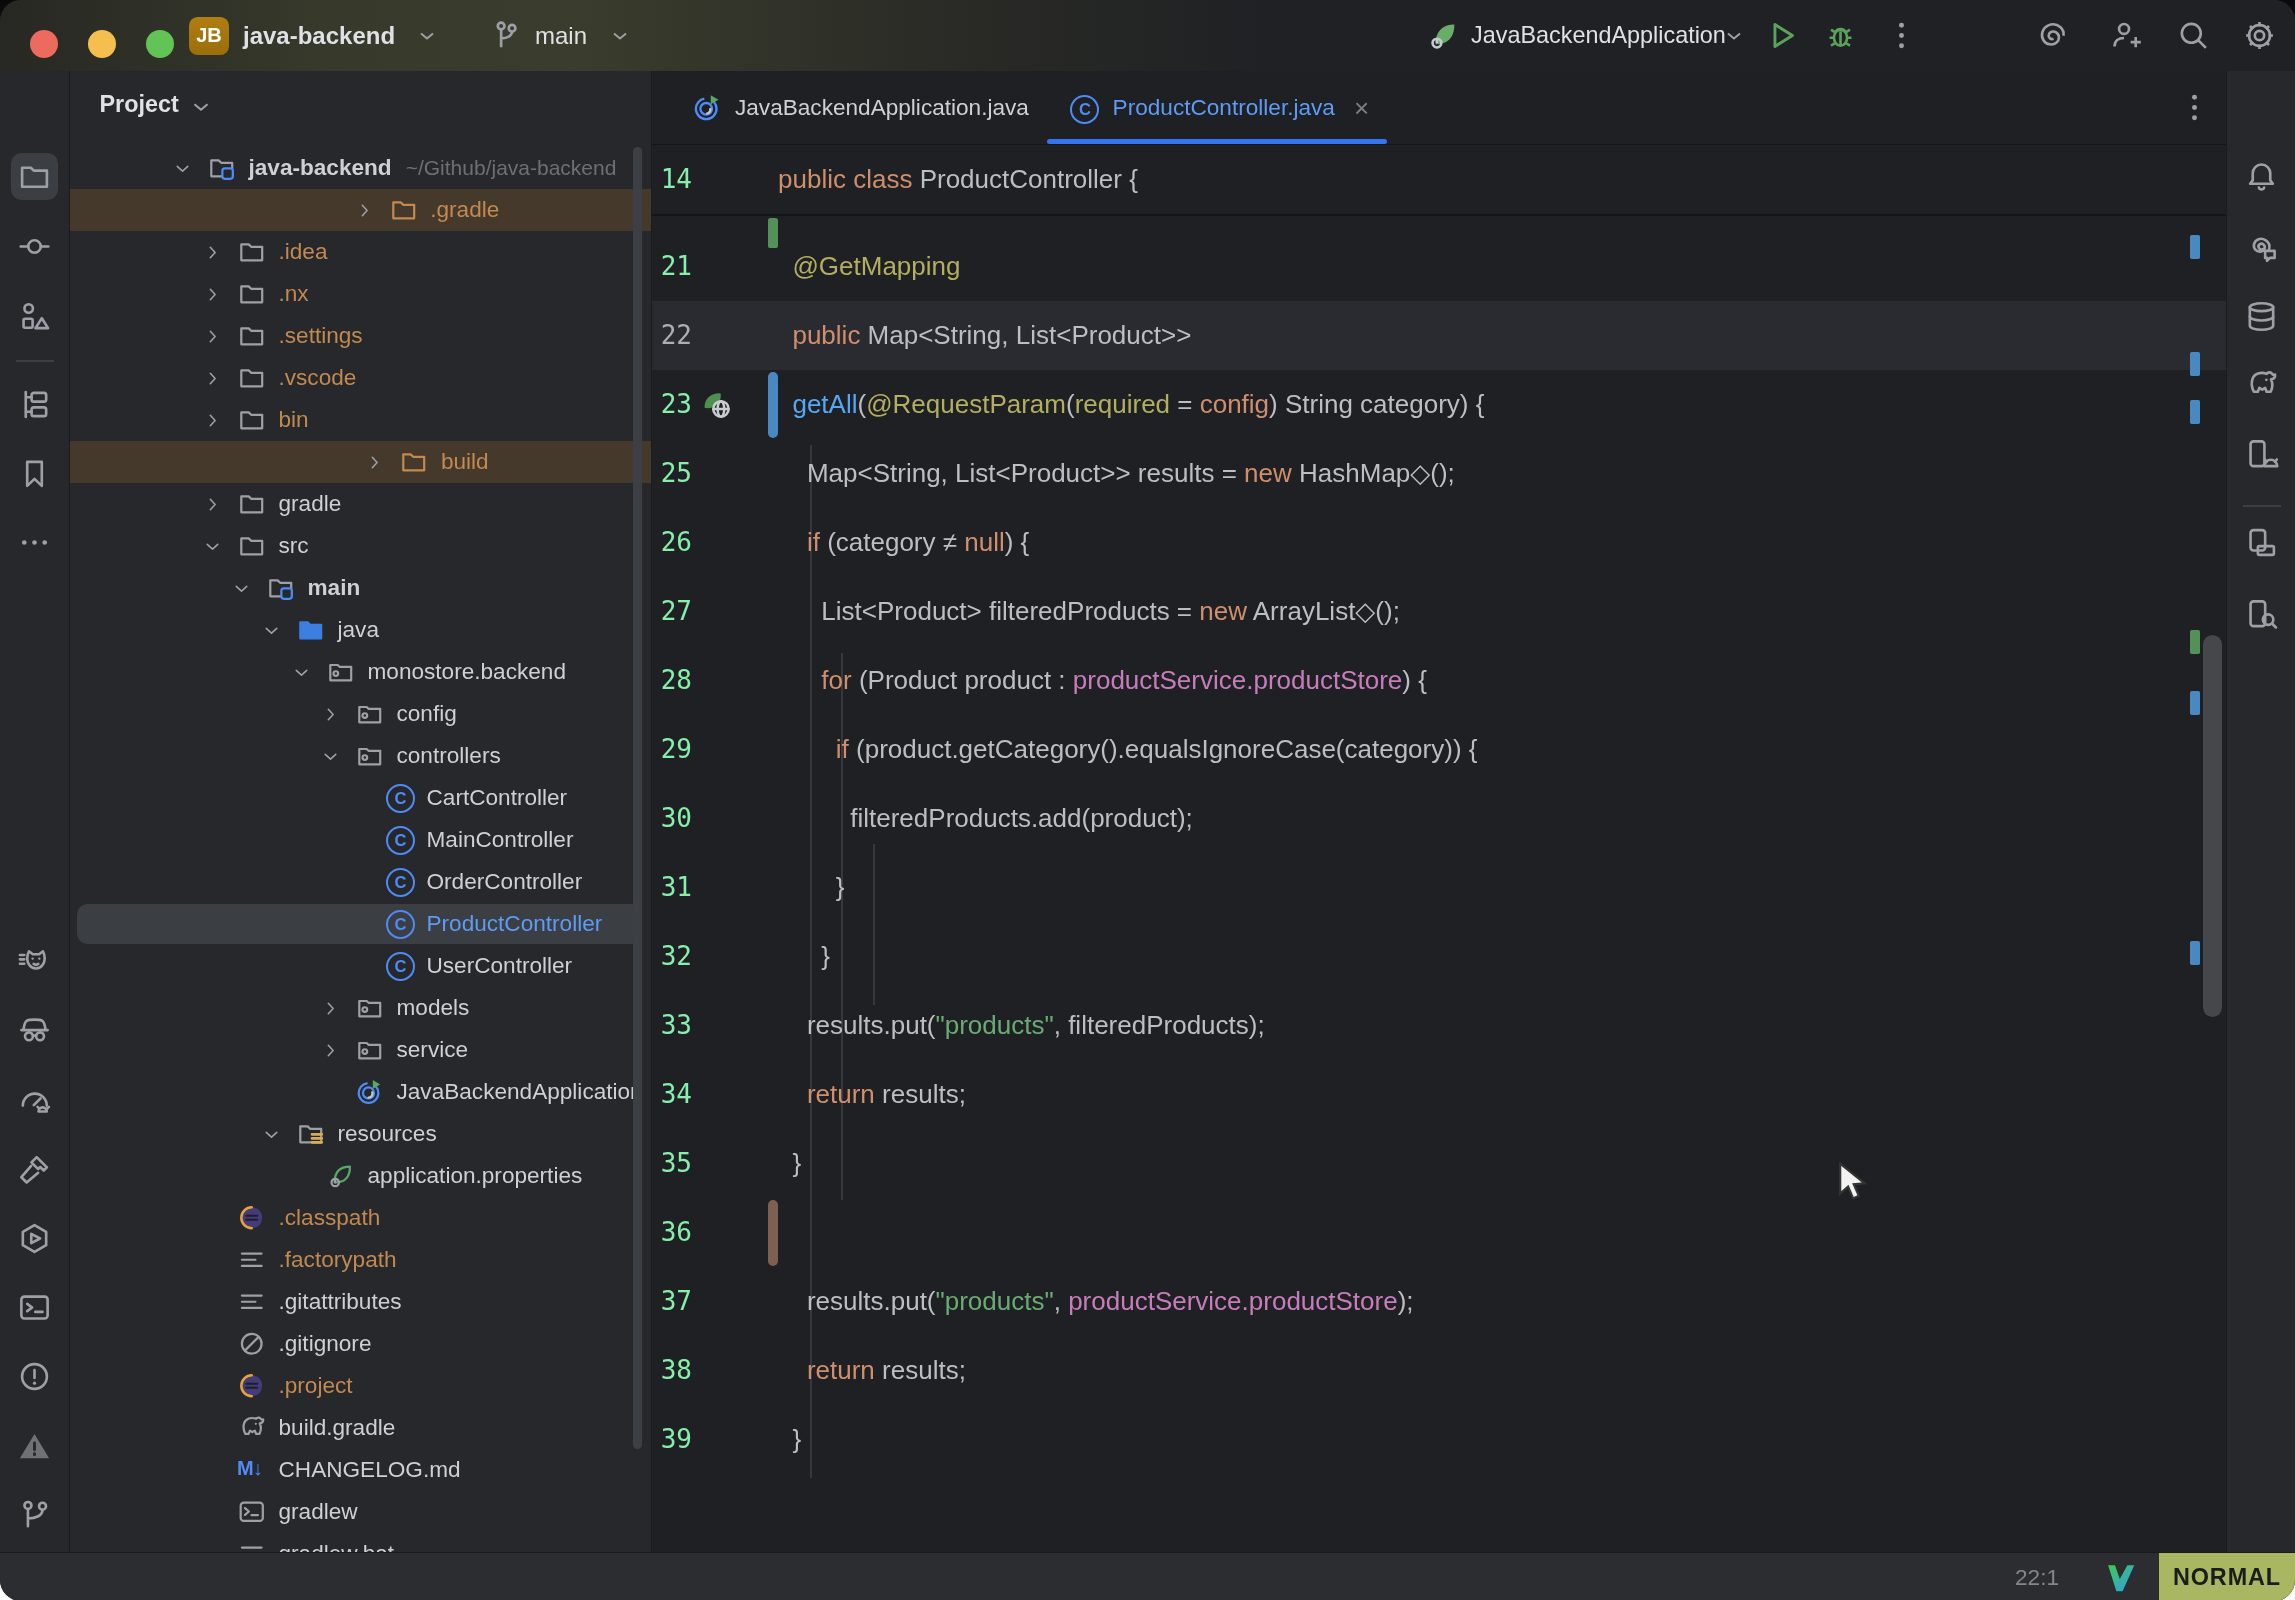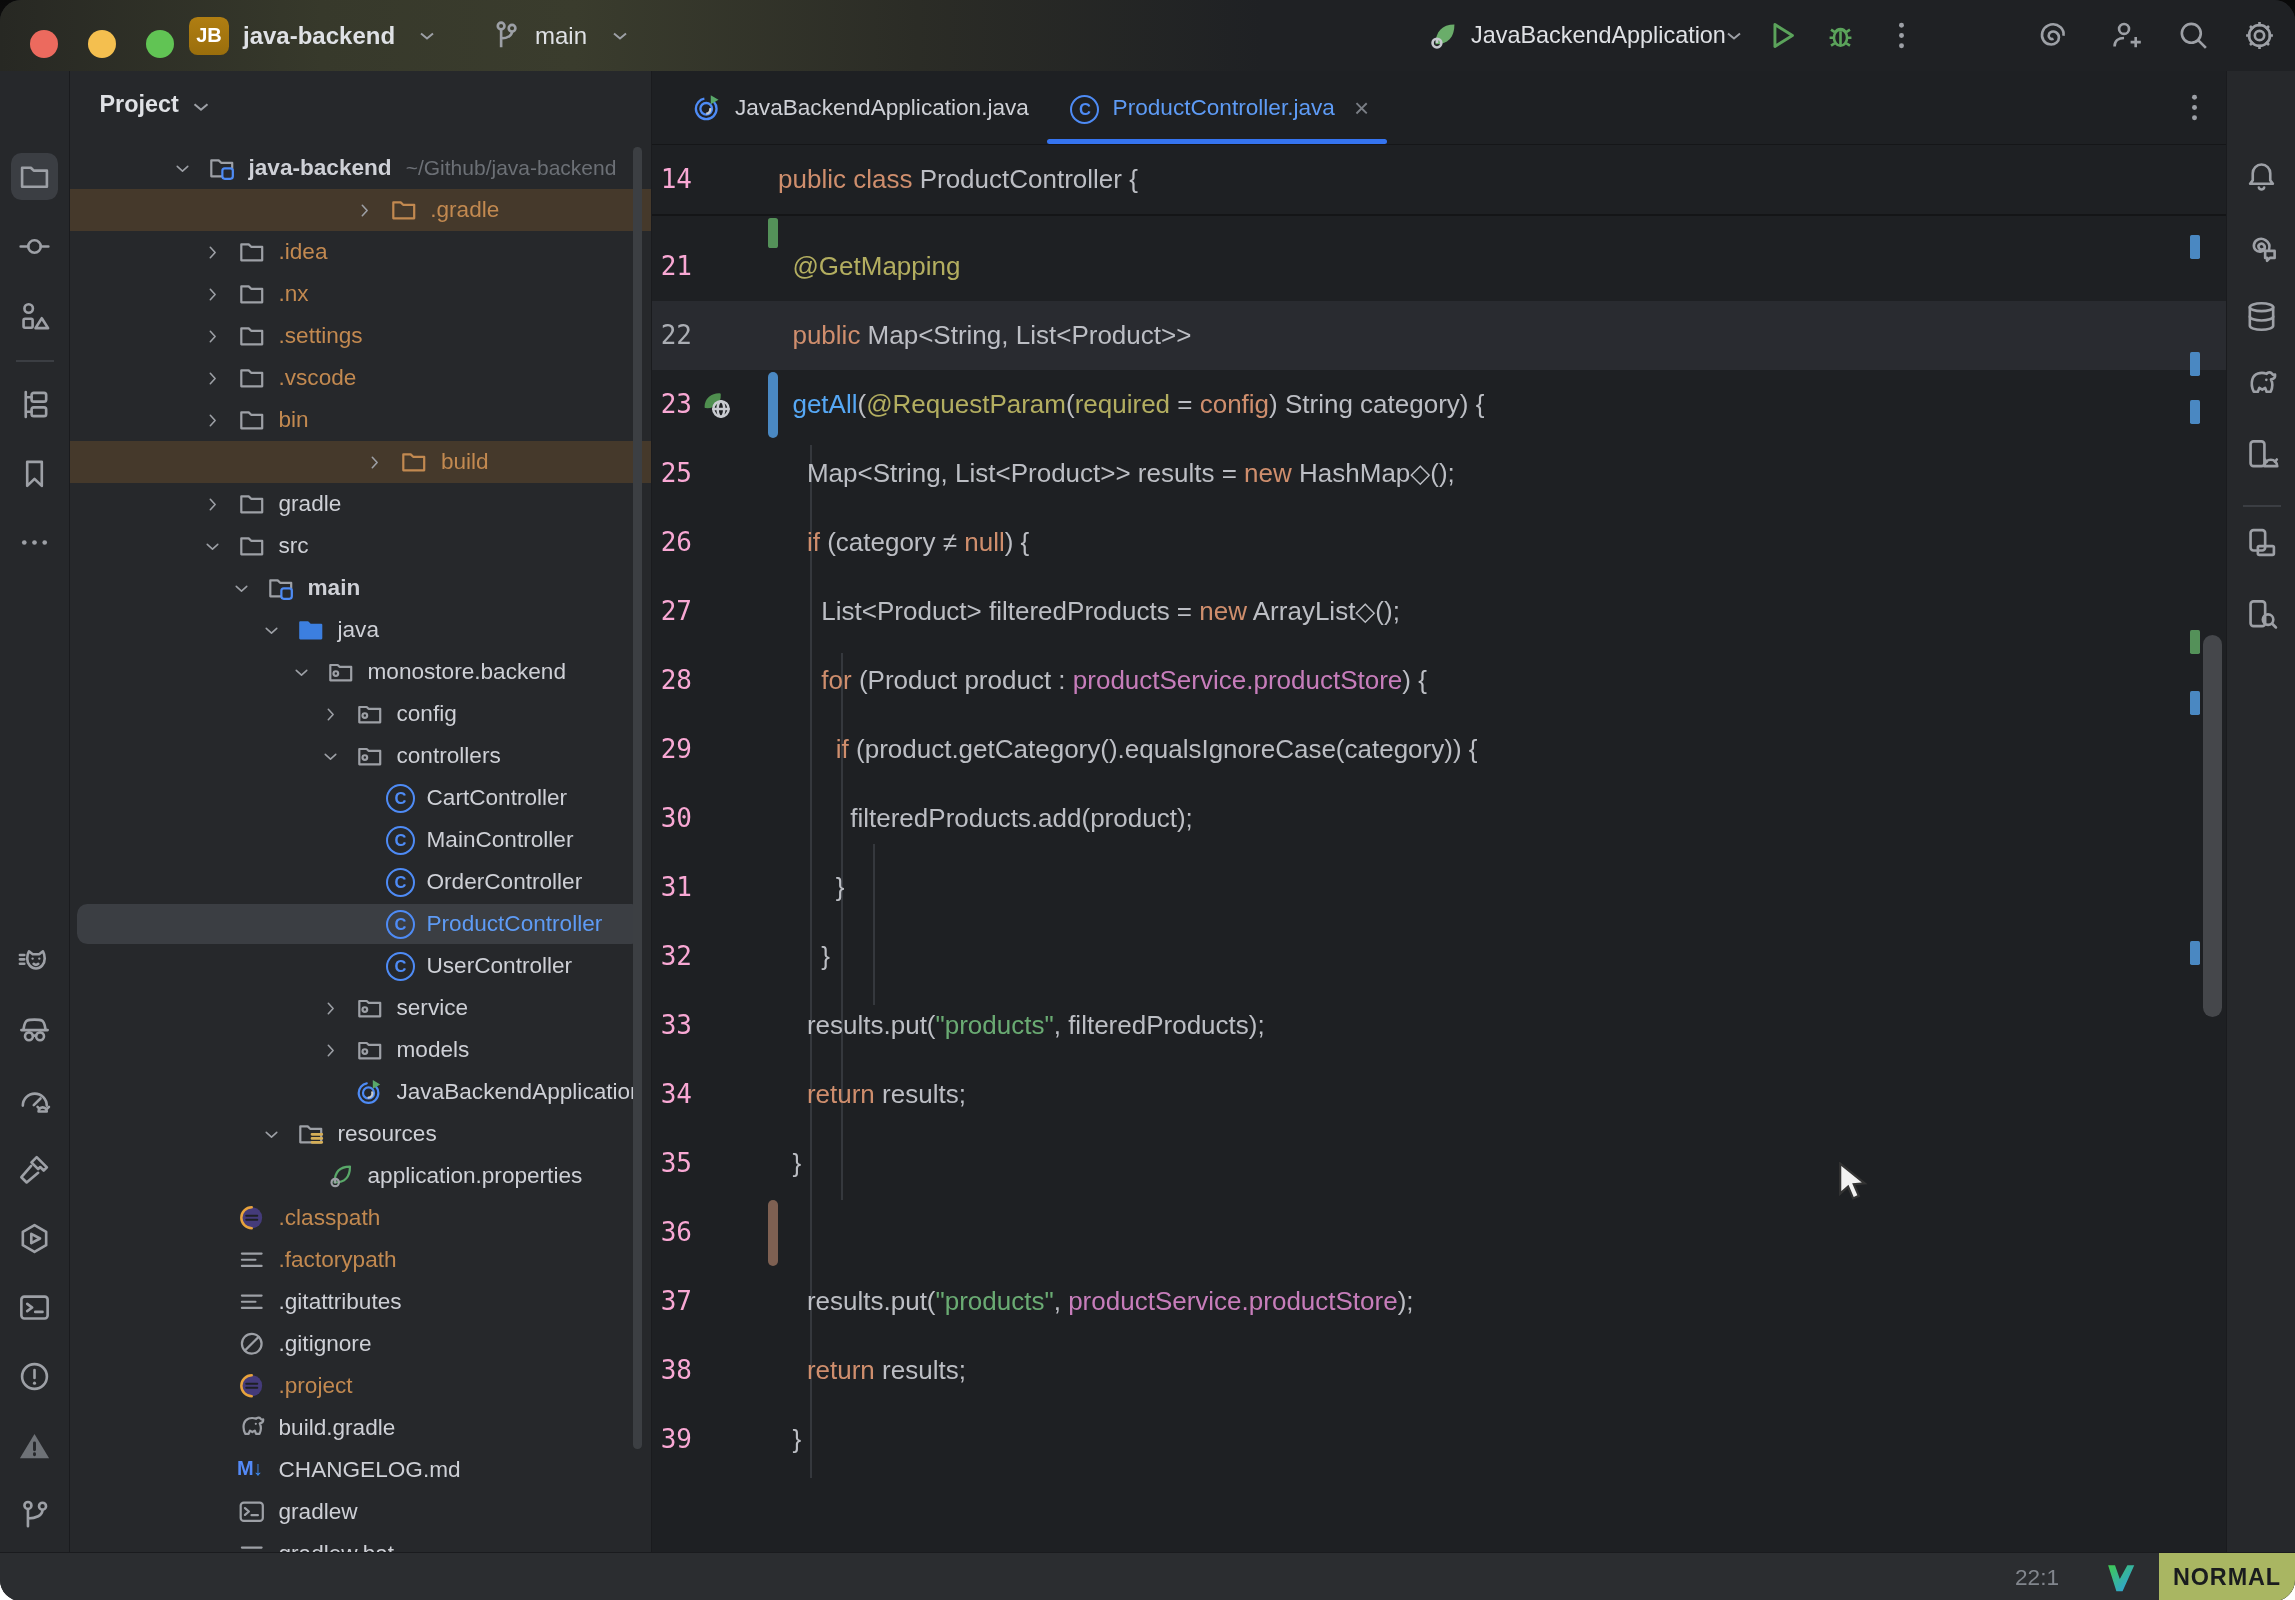--- a/index.html
+++ b/index.html
@@ -69,21 +69,21 @@
   .tab .tico svg{width:100%;height:100%;}
   .tab-active{color:#5E9BF5;}
   .tab-underline{position:absolute;left:395px;top:68px;width:340px;height:5.2px;border-radius:2.6px;background:#3574F0;}
   .tab-close{margin-left:19px;color:#7A7E85;font-size:26px;line-height:26px;}
   #tab-more{position:absolute;left:1525px;top:19px;width:35px;height:35px;color:#9DA0A6;}
   
   #viewport{position:absolute;left:0;top:74px;width:100%;height:1407px;overflow:hidden;}
   .crow{position:relative;height:69px;}
   .crow.cur{background:#292B30;}
   .ln{position:absolute;left:0;top:0;width:40px;height:69px;line-height:69px;text-align:right;
-      color:#f9a8d4;font-size:26px;font-family:"DejaVu Sans Mono","Liberation Mono",monospace;}
+      color:#86efac;font-size:26px;font-family:"DejaVu Sans Mono","Liberation Mono",monospace;}
   .crow.cur .ln{color:#ABAEB4;}
   .ct{margin:0;padding-left:126px;height:69px;line-height:69px;white-space:pre;
       font-size:26px;font-family:Liberation Sans, sans-serif;color:#BCBEC4;}
   .c-k{color:#CF8E6D}.c-p{color:#BCBEC4}.c-a{color:#B3AE60}.c-m{color:#56A8F5}.c-s{color:#6AAB73}.c-f{color:#C77DBB}
   .vcs{position:absolute;left:116px;width:10.4px;border-radius:5.2px;}
   .vcs-added{top:-14px;height:29.5px;background:#549159;border-radius:2.6px;}
   .vcs-modified{top:1.7px;height:66px;background:#4A88C2;}
   .vcs-modified2{top:1.7px;height:66px;background:#7E6052;}
   .gut-ico{position:absolute;left:49px;top:19px;width:33px;height:33px;}
   #sticky{position:absolute;left:0;top:0;width:100%;height:69px;background:#1E2023;border-bottom:2.6px solid #141517;z-index:5;}
@@ -484,32 +484,32 @@
         </div>
         <div class="trow">
           <span style="width:250px;flex:none"></span>
           <span class="chev"><svg viewBox="0 0 24 24" fill="none" stroke="currentColor" stroke-width="1.8" stroke-linecap="round" stroke-linejoin="round">
               <path d="M9.5 6l5.5 6-5.5 6"></path>
             </svg></span>
           <span class="tree-ico"><svg viewBox="0 0 24 24" fill="none" stroke="currentColor" stroke-width="1.8" stroke-linecap="round" stroke-linejoin="round">
               <path d="M3.5 6.5h6l1.5 1.5h9.5V19h-17z"></path>
               <circle cx="8" cy="13.5" r="1.9"></circle>
             </svg></span>
-          <span class="tlabel  ">service</span>
+          <span class="tlabel  ">models</span>
         </div>
         <div class="trow">
           <span style="width:250px;flex:none"></span>
           <span class="chev"><svg viewBox="0 0 24 24" fill="none" stroke="currentColor" stroke-width="1.8" stroke-linecap="round" stroke-linejoin="round">
               <path d="M9.5 6l5.5 6-5.5 6"></path>
             </svg></span>
           <span class="tree-ico"><svg viewBox="0 0 24 24" fill="none" stroke="currentColor" stroke-width="1.8" stroke-linecap="round" stroke-linejoin="round">
               <path d="M3.5 6.5h6l1.5 1.5h9.5V19h-17z"></path>
               <circle cx="8" cy="13.5" r="1.9"></circle>
             </svg></span>
-          <span class="tlabel  ">models</span>
+          <span class="tlabel  ">service</span>
         </div>
         <div class="trow">
           <span style="width:250px;flex:none"></span>
           <span class="chev"></span>
           <span class="tree-ico"><svg viewBox="0 0 24 24" fill="none" stroke="currentColor" stroke-width="1.8" stroke-linecap="round" stroke-linejoin="round">
               <circle cx="11" cy="13" r="8" stroke="#4E8BF5" stroke-dasharray="36 8"></circle>
               <circle cx="11" cy="13" r="4.5" stroke="#4E8BF5"></circle>
               <path d="M14.5 2.5l6 3.5-6 3.5z" fill="#59A869" stroke="none"></path>
               <path d="M11 16.8a3.2 3.2 0 0 0 3-4.3" stroke="#C6C9CE"></path>
             </svg></span>

